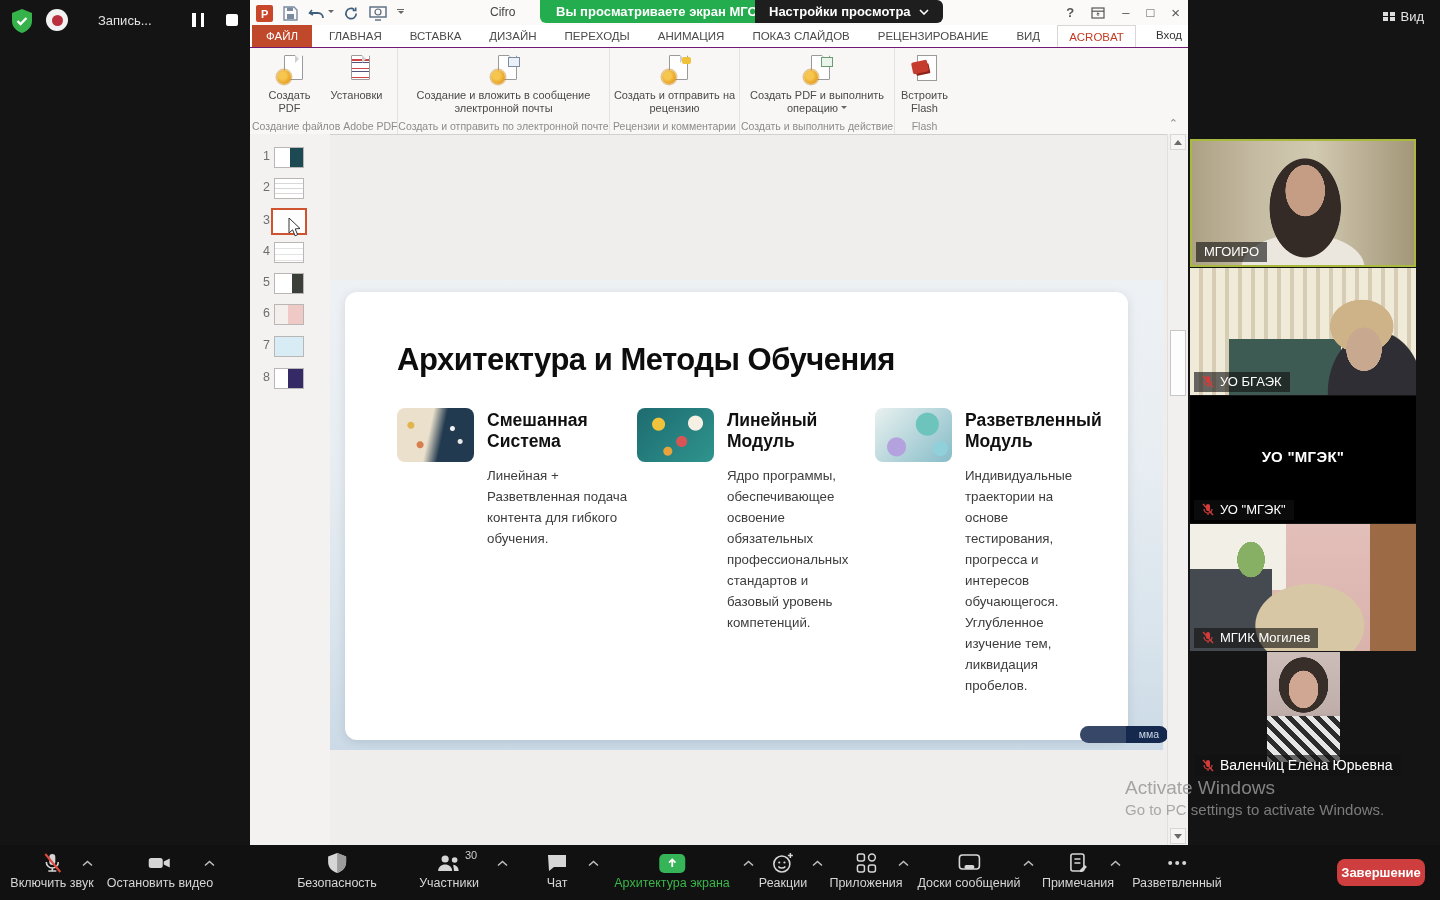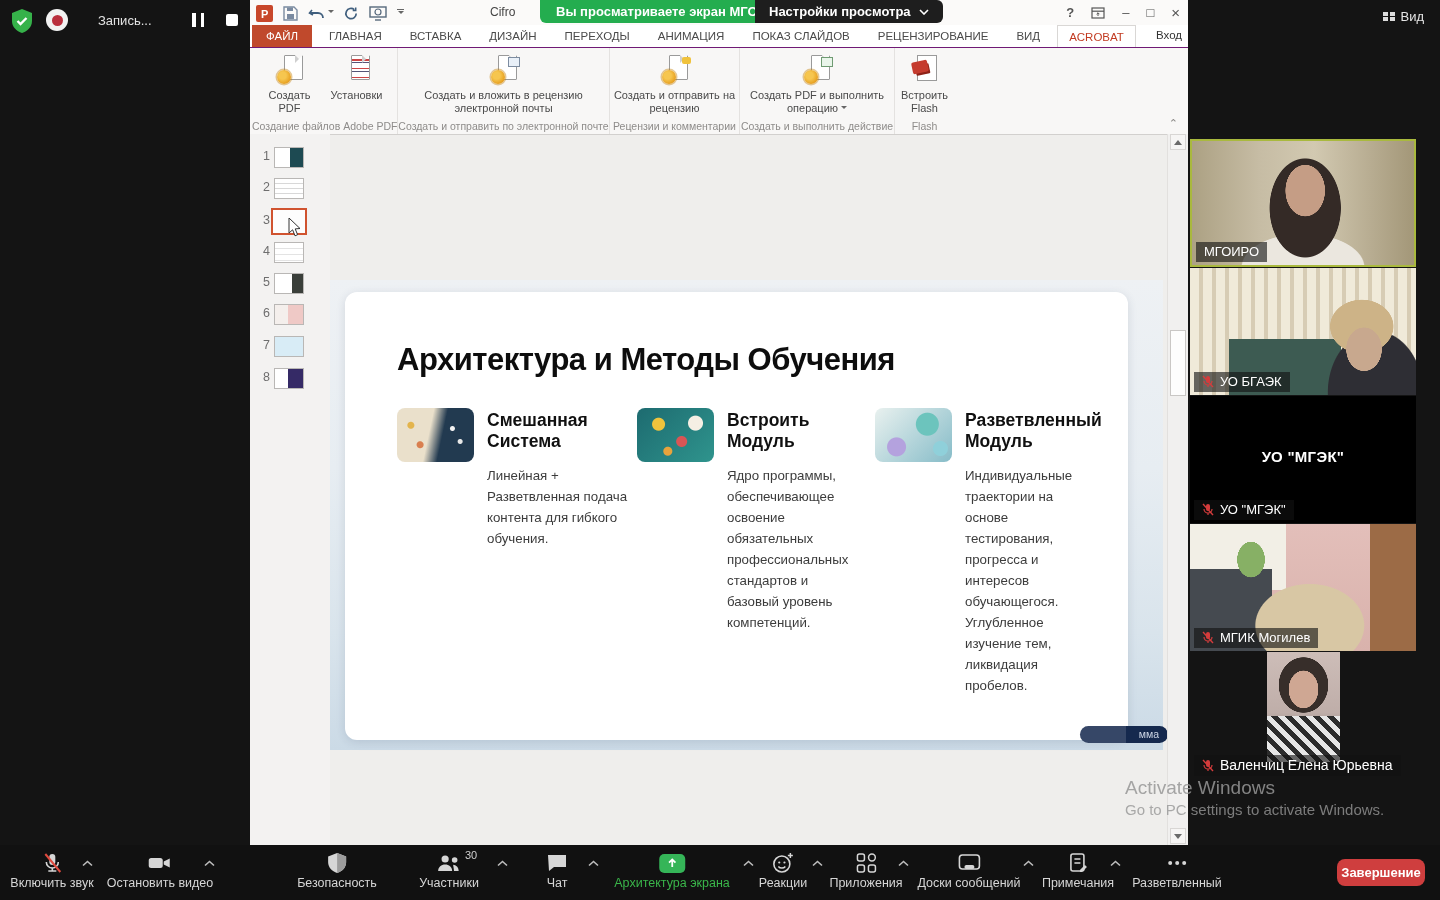--- a/index.html
+++ b/index.html
@@ -233,21 +233,21 @@
       <div class="rcaption">Создание файлов Adobe PDF</div>
     </div>
     <div class="rgroup" style="left:148px;width:212px">
       <div class="rbtns">
         <div class="rbtn">
           <div class="ic-page">
               <div class="pg"></div>
               <div class="gear"></div>
               <div class="ic-mini"></div>
             </div>
-          <div class="lbl" style="width:200px">Создать и вложить в рецензию электронной почты</div>
+          <div class="lbl" style="width:200px">Создание и вложить в сообщение электронной почты</div>
         </div>
       </div>
       <div class="rcaption">Создать и отправить по электронной почте</div>
     </div>
     <div class="rgroup" style="left:360px;width:130px">
       <div class="rbtns">
         <div class="rbtn">
           <div class="ic-page">
               <div class="pg"></div>
               <div class="gear"></div>
@@ -324,21 +324,21 @@
   <div class="abs canvas">
     <div class="card">
       <div class="s-title">Архитектура и Методы Обучения</div>
       <div class="col" style="left:52px;width:232px">
         <div class="col-img img1"></div>
         <div class="col-h" style="width:105px">Смешанная Система</div>
         <div class="col-b" style="width:142px">Линейная + Разветвленная подача контента для гибкого обучения.</div>
       </div>
       <div class="col" style="left:292px;width:225px">
         <div class="col-img img2"></div>
-        <div class="col-h" style="width:95px">Встроить Модуль</div>
+        <div class="col-h" style="width:95px">Линейный Модуль</div>
         <div class="col-b" style="width:124px">Ядро программы, обеспечивающее освоение обязательных профессиональных стандартов и базовый уровень компетенций.</div>
       </div>
       <div class="col" style="left:530px;width:228px">
         <div class="col-img img3"></div>
         <div class="col-h" style="width:135px">Разветвленный Модуль</div>
         <div class="col-b" style="width:114px">Индивидуальные траектории на основе тестирования, прогресса и интересов обучающегося. Углубленное изучение тем, ликвидация пробелов.</div>
       </div>
       <div class="s-pill">
           <div class="half"></div>
           <div class="txt">мма</div>

